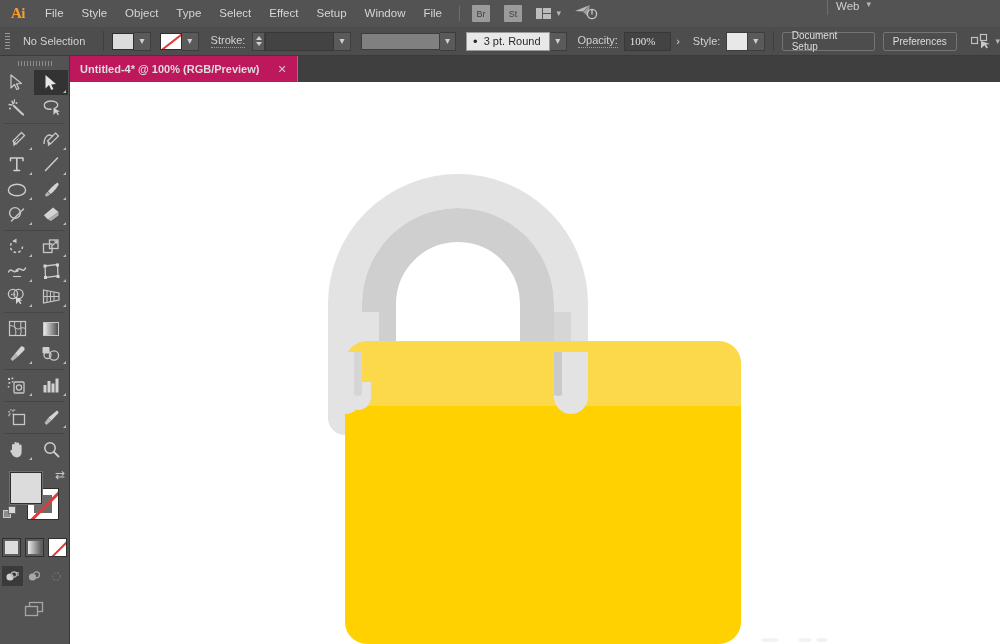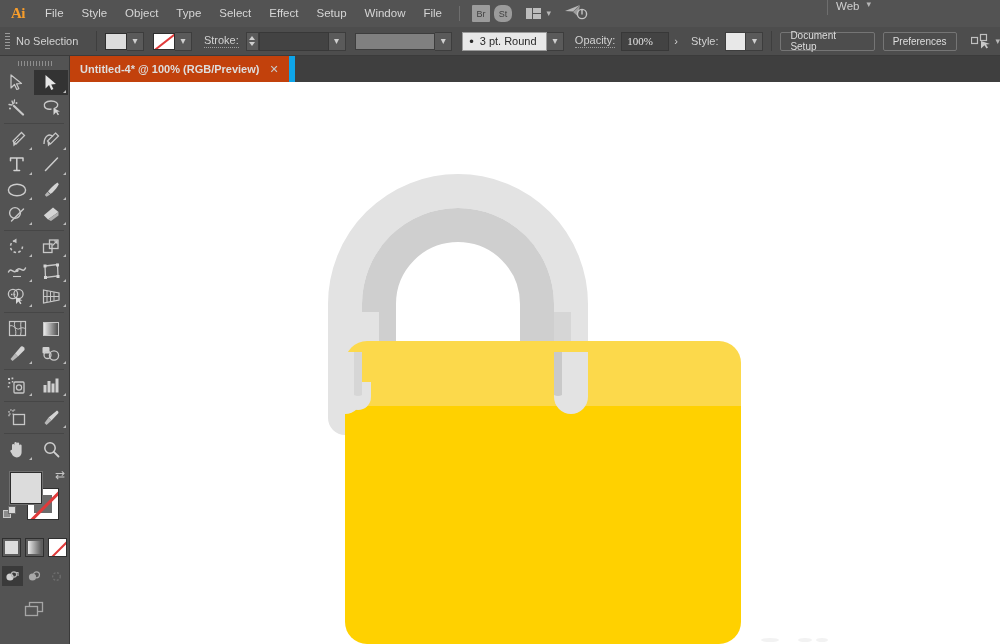--- a/index.html
+++ b/index.html
@@ -125,24 +125,24 @@
     display: flex; align-items: center; padding: 0 9px; cursor: pointer;
   }
 
   
   .tabbar {
     position: absolute; left: 70px; top: 56px; width: 930px; height: 26px;
     background: #3f3f3f;
   }
   .doc-tab {
     position: absolute; left: 0; top: 0; height: 26px;
-    background: #c2410c;
-    display: flex; align-items: center; gap: 8px;
+    background: #be185d;
+    display: flex; align-items: center; gap: 16px;
     padding: 0 8px 0 10px;
-    border-right: 6px solid #0ea5e9;
+    border-right: 1px solid #0ea5e9;
     cursor: pointer;
   }
   .doc-tab-title { color: #dedede; font-size: 11px; font-weight: bold; white-space: nowrap; }
   .tab-close {
     color: #c9c9c9; font-size: 11px; line-height: 1; cursor: pointer; padding: 1px 2px;
   }
 
   
   .collapse-arrows {
     position: absolute; left: 5px; top: 60px;
@@ -246,21 +246,21 @@
       <div class="menu-item">Object</div>
       <div class="menu-item">Type</div>
       <div class="menu-item">Select</div>
       <div class="menu-item">Effect</div>
       <div class="menu-item">Setup</div>
       <div class="menu-item">Window</div>
       <div class="menu-item">File</div>
     </div>
     <div class="mb-sep"></div>
     <div class="badge-btn">Br</div>
-    <div class="badge-btn" style="margin-left:4px;border-radius:7px;">St</div>
+    <div class="badge-btn" style="margin-left:14px;">St</div>
 
     <div class="arrange-icon">
       <div class="arr-glyph">
         <span class="arr-a"></span>
         <span class="arr-b">
             <i></i>
             <i></i>
           </span>
       </div>
       <span class="chev">▾</span>
@@ -277,21 +277,21 @@
 
     <div class="menubar-right">
       <div class="mb-sep"></div>
       <span class="ws-label">Web</span>
       <span class="chev">▾</span>
     </div>
   </div>
 
   <div class="controlbar">
     <div class="grip"></div>
-    <span class="cb-label" style="min-width:72px;">No Selection</span>
+    <span class="cb-label" style="min-width:72px;margin-left:7px;">No Selection</span>
 
     <div class="cb-sep"></div>
 
     <div class="swatch-wrap">
       <div class="swatch"></div>
       <div class="dd-btn">
           <span class="chev">▾</span>
         </div>
     </div>
 

